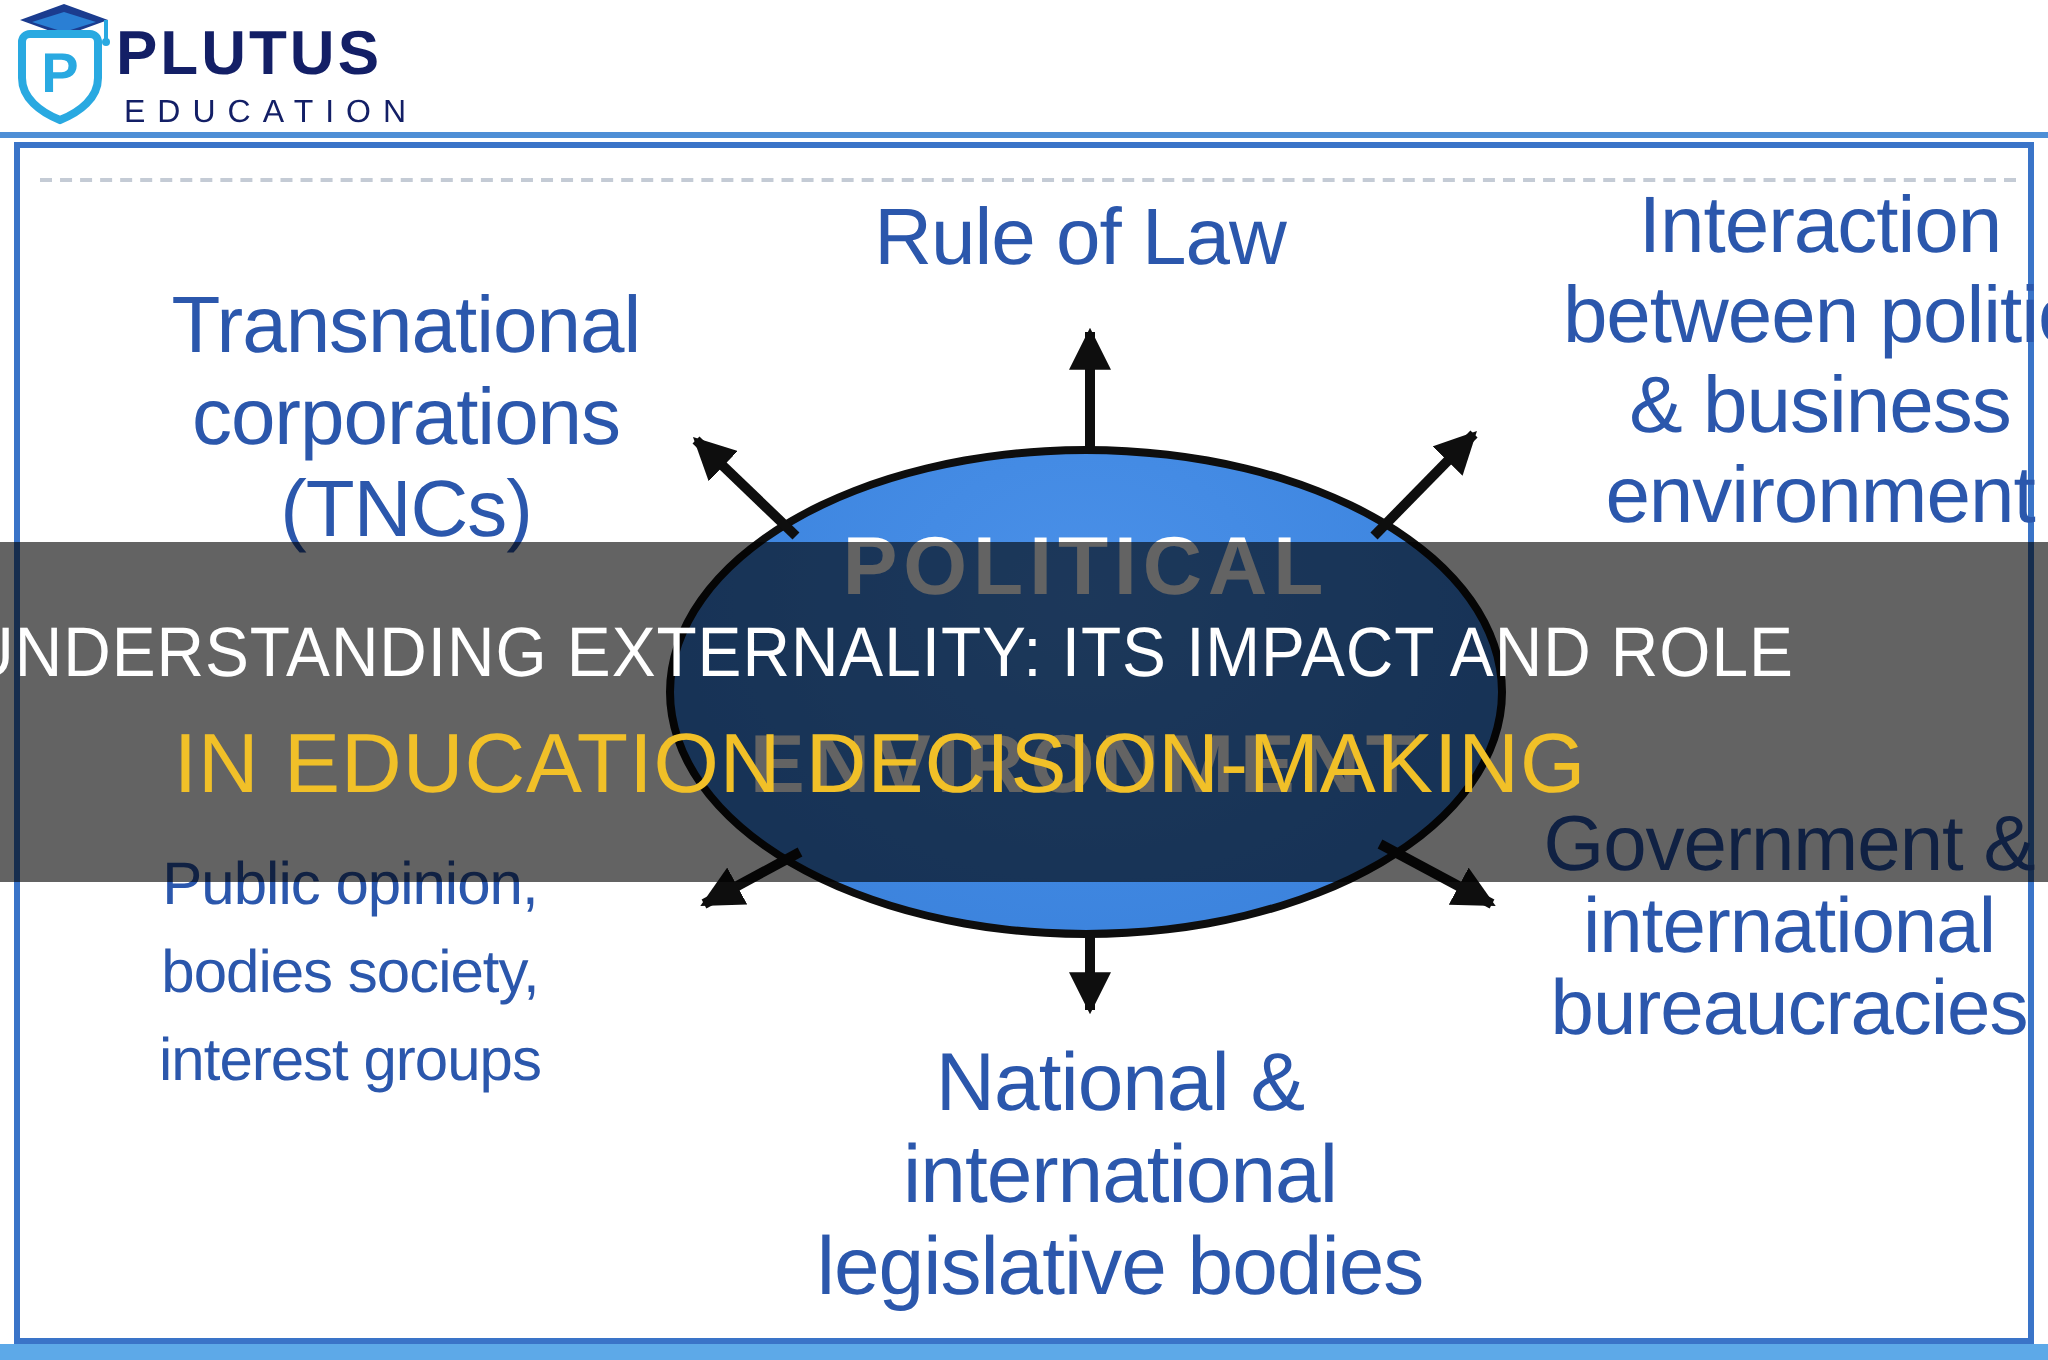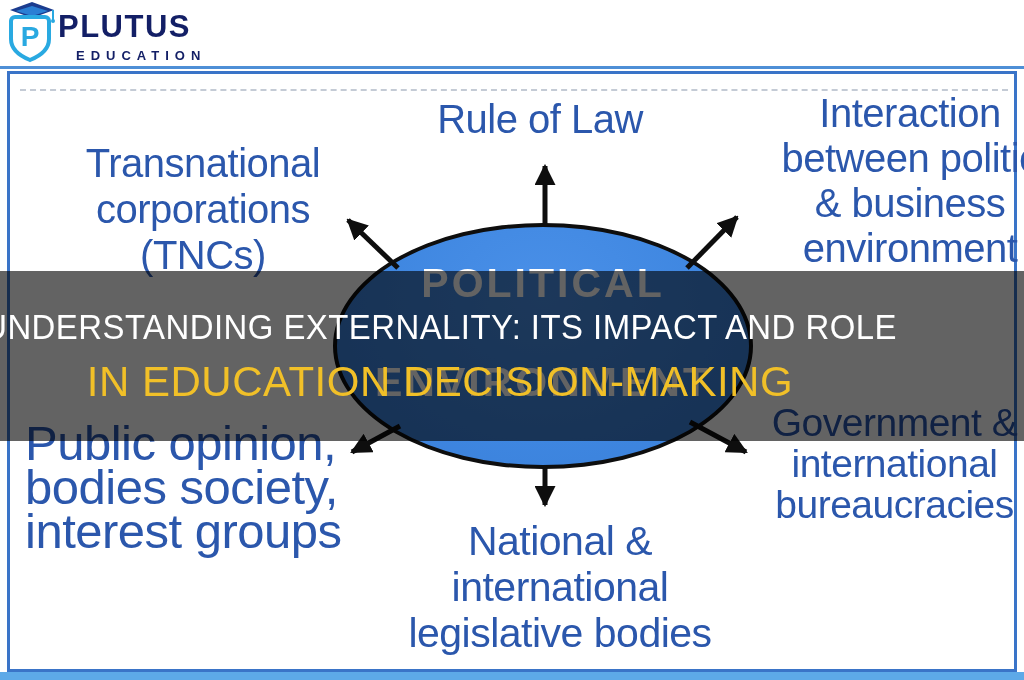--- a/index.html
+++ b/index.html
@@ -13,22 +13,22 @@
 
   
   .header { position:absolute; left:0; top:0; width:1024px; height:66px; background:#ffffff; z-index:10; }
   .logo-icon { position:absolute; left:6px; top:1px; }
   .brand { position:absolute; left:58px; top:9px; }
   .brand-name {
     font-size:31px; font-weight:bold; letter-spacing:1.5px;
     color:#131f66;
   }
   .brand-sub {
-    font-size:13px; font-weight:bold; letter-spacing:6px;
-    color:#131f66; margin-top:3px; margin-left:18px;
+    font-size:16px; font-weight:normal; letter-spacing:6px;
+    color:#131f66; margin-top:3px; margin-left:4px;
   }
   .top-rule { position:absolute; left:0; top:66px; width:1024px; height:3px; background:#4e8fd6; z-index:9; }
 
   
   .frame {
     position:absolute; left:7px; top:71px; width:1010px; height:601px;
     border:3px solid #3a74c8; background:transparent; z-index:1;
   }
   .bottom-band { position:absolute; left:0; top:672px; width:1024px; height:8px; background:#5da9e8; z-index:1; }
   .dashed-line {
@@ -53,21 +53,21 @@
 
   
   .node {
     position:absolute; z-index:5; text-align:center;
     color:#2b57ac; font-size:40px; letter-spacing:-0.5px; line-height:46px;
     white-space:nowrap;
   }
   .node-rule      { left:385px; top:96px; width:310px; }
   .node-inter     { left:742px; top:91px;  width:336px; line-height:45px; }
   .node-tnc       { left:50px;  top:140px; width:306px; }
-  .node-public    { left:25px;  top:421px; width:300px; font-size:49px; line-height:44px; }
+  .node-public    { left:25px;  top:421px; width:300px; font-size:30px; line-height:44px; }
   .node-gov       { left:752px; top:402px; width:285px; font-size:39px; line-height:41px; }
   .node-leg       { left:390px; top:518px; width:340px; font-size:41px; }
 
   
   .overlay {
     position:absolute; left:0; top:271px; width:1024px; height:170px;
     background:rgba(0,0,0,0.61); z-index:8;
   }
   .banner {
     position:absolute; left:0; top:271px; width:880px; height:170px;

